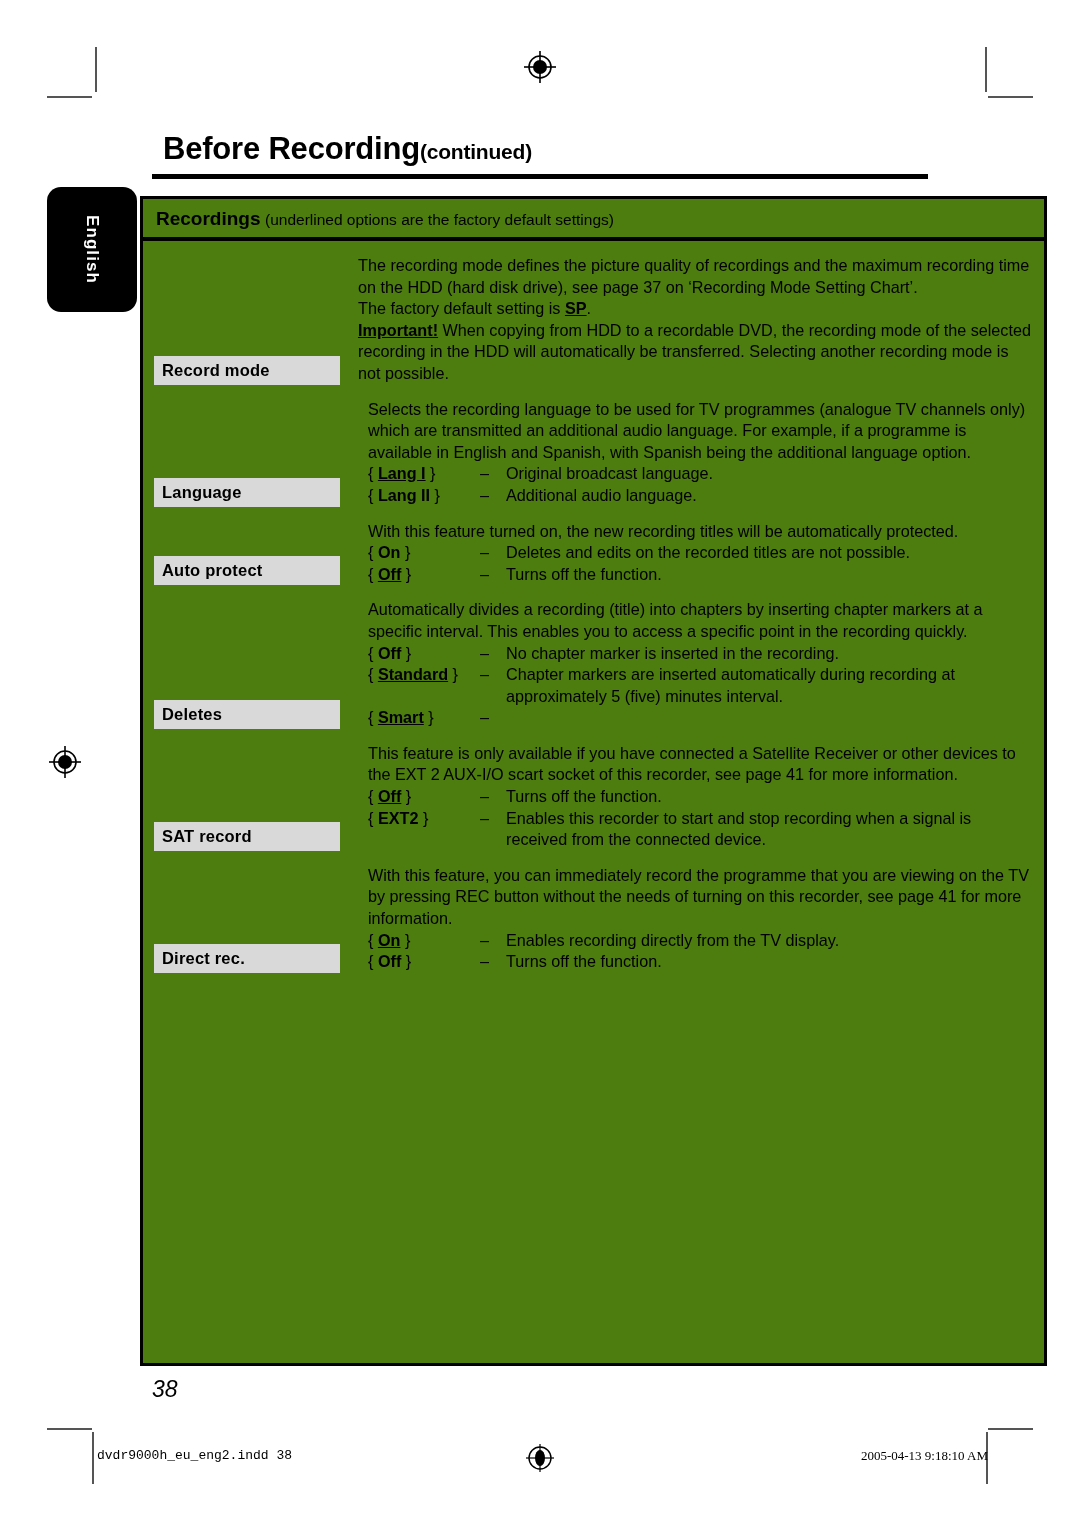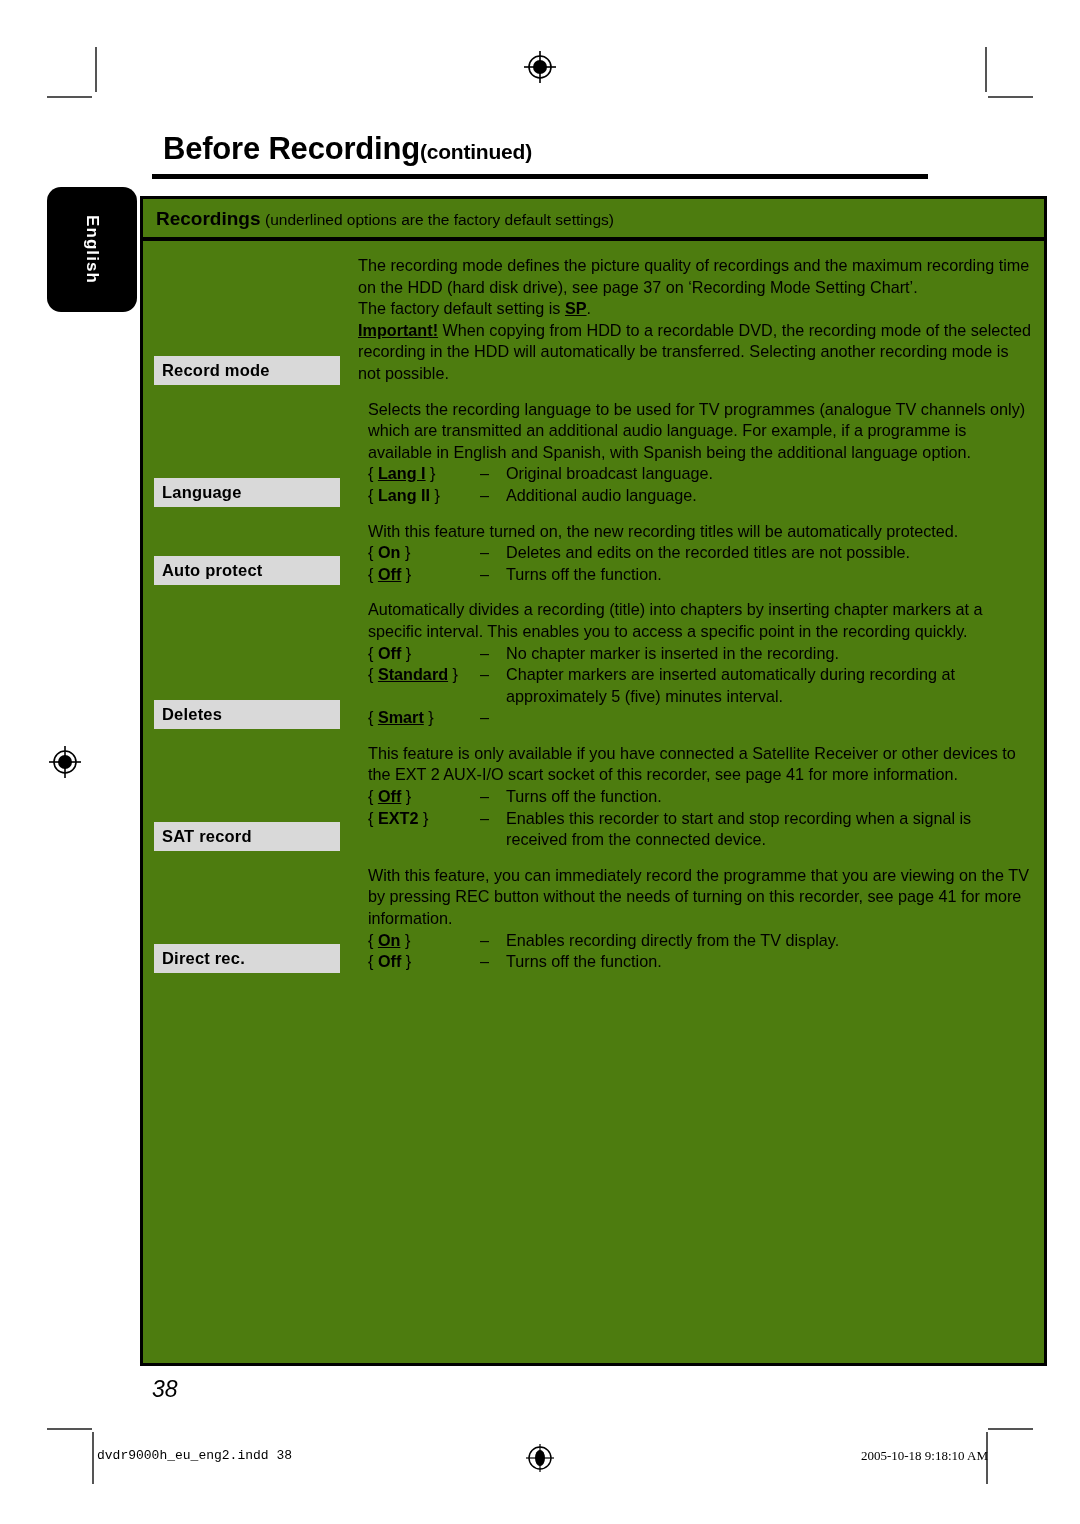--- a/index.html
+++ b/index.html
@@ -359,13 +359,13 @@
     </div>
 </div>
 
 <div id="page-number">38</div>
 
 <div id="footer-rule-top"></div>
 <div id="footer-rule-top-r"></div>
 <div class="footer-divider" style="left:92px;"></div>
 <div class="footer-divider" style="left:986px;"></div>
 <div id="footer-left">dvdr9000h_eu_eng2.indd   38</div>
-<div id="footer-right">2005-10-18   9:18:10 AM</div>
+<div id="footer-right">2005-04-13   9:18:10 AM</div>
 
 </body></html>

